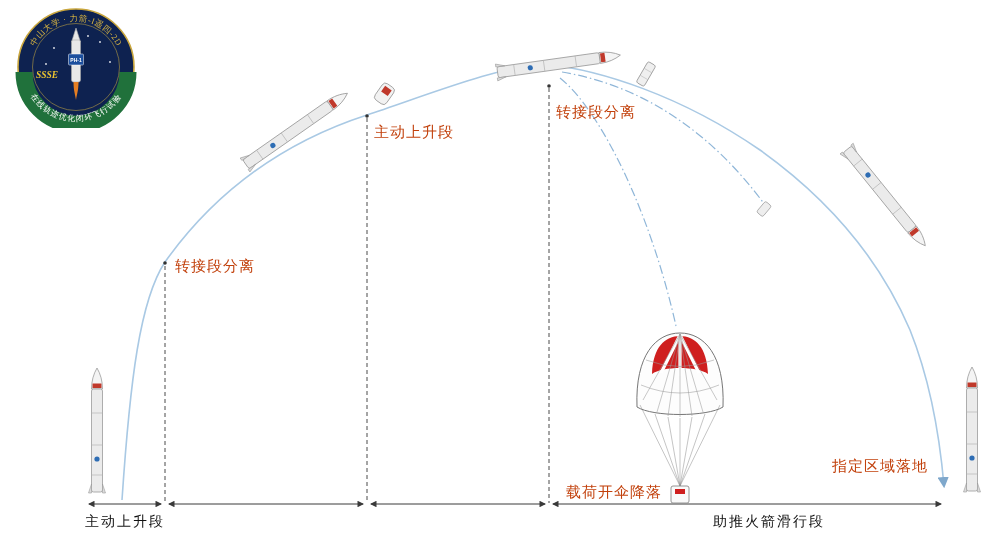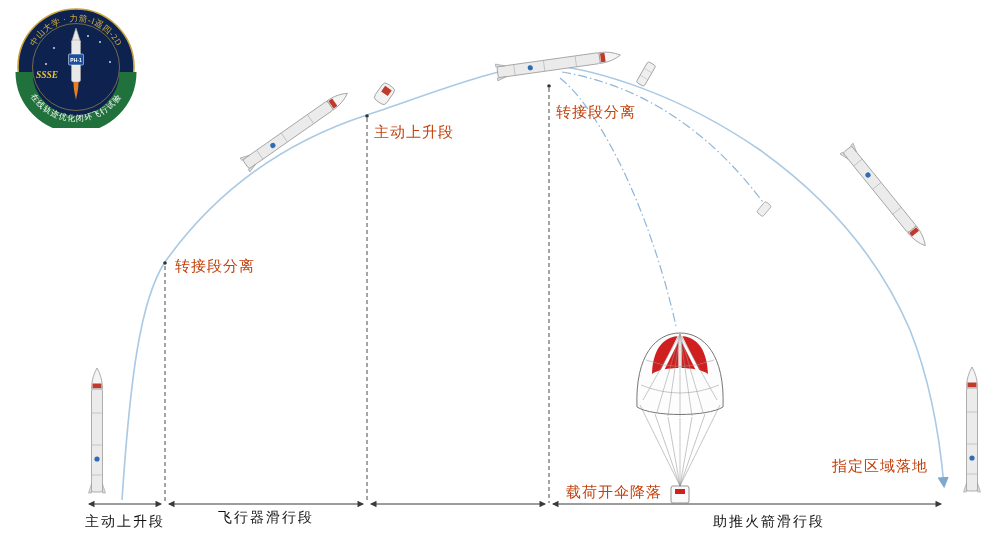--- a/index.html
+++ b/index.html
@@ -153,16 +153,15 @@
     </text>
   </svg>
 
   <span class="lbl" style="left:175px;top:257px">转接段分离</span>
   <span class="lbl" style="left:374px;top:123px">主动上升段</span>
   <span class="lbl" style="left:556px;top:103px">转接段分离</span>
   <span class="lbl" style="left:566px;top:483px">载荷开伞降落</span>
   <span class="lbl" style="left:832px;top:457px">指定区域落地</span>
 
   <div class="phase" style="left:75px;top:513px;width:100px">主动上升段</div>
-  <div class="phase" style="left:191px;top:509px;width:150px">飞行器滑行段</div>
   <div class="phase" style="left:669px;top:513px;width:200px">助推火箭滑行段</div>
 
 </div>
 
 </body></html>

